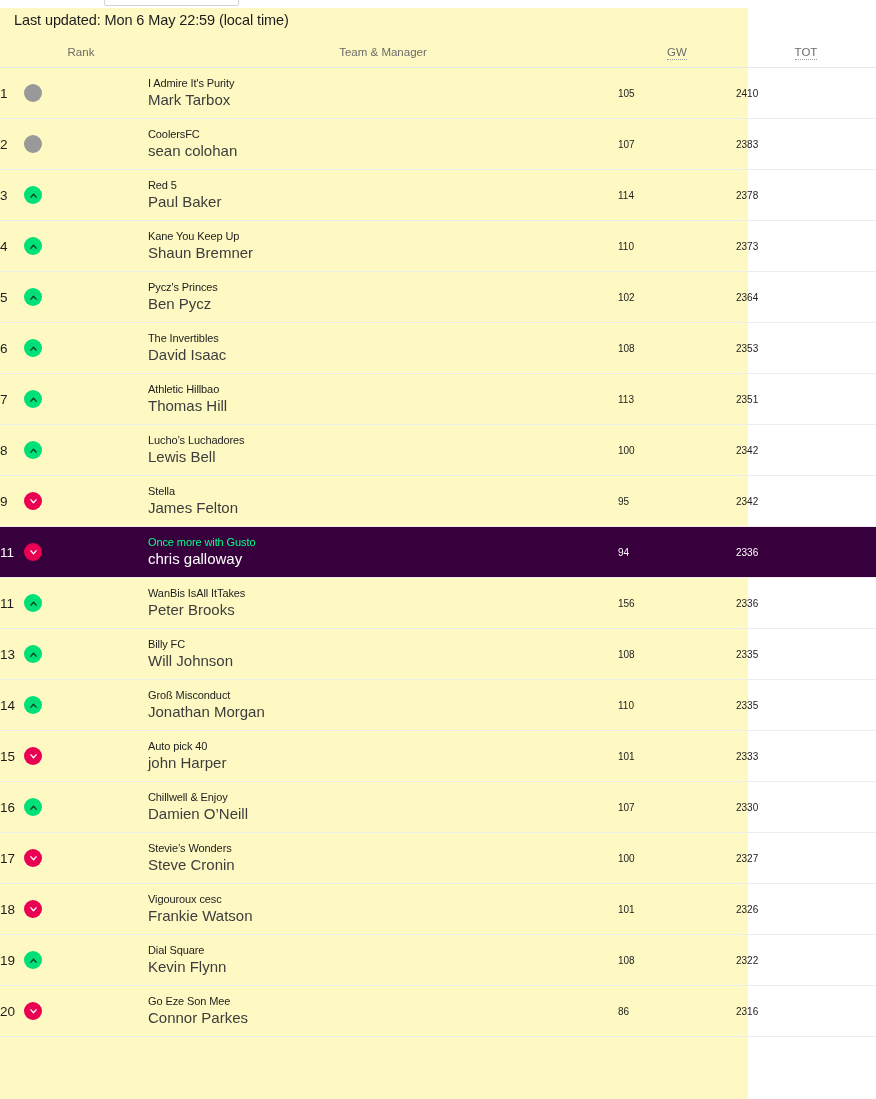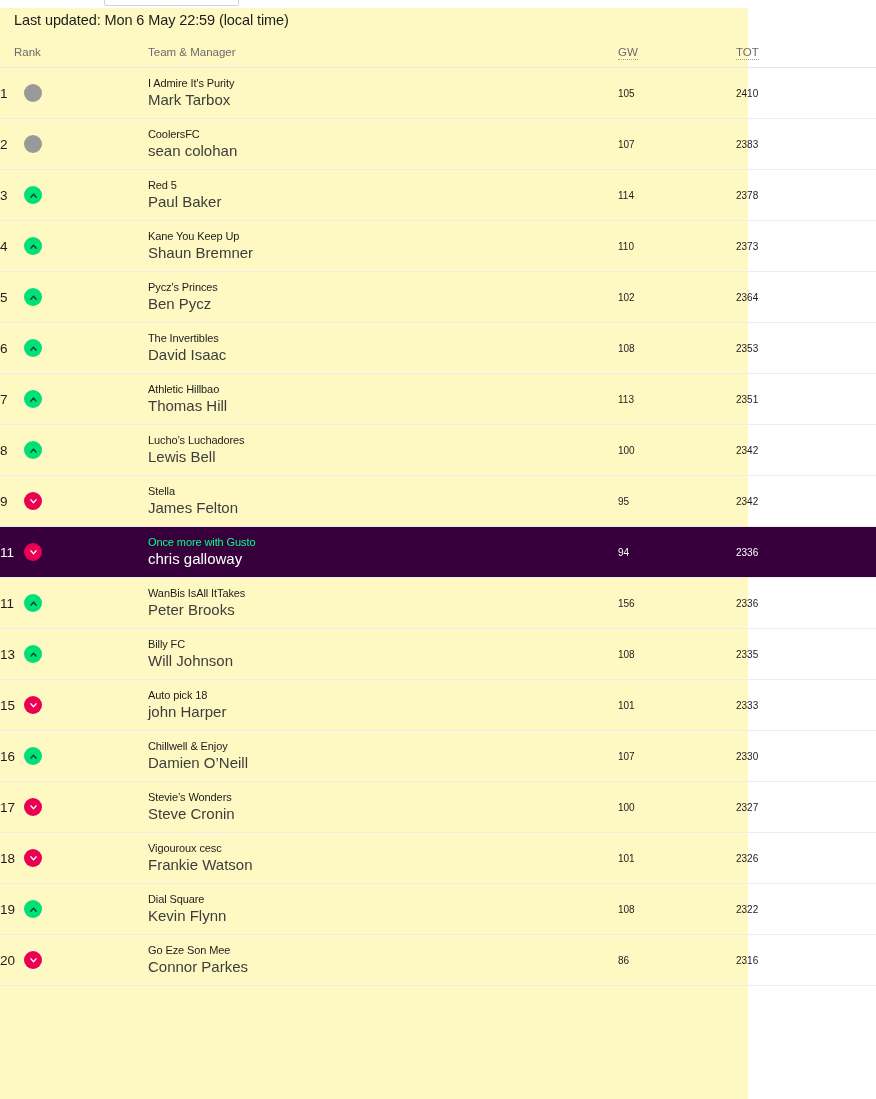--- a/index.html
+++ b/index.html
@@ -40,21 +40,21 @@
   }
   table.lb {
     width: 100%;
     border-collapse: collapse;
     table-layout: fixed;
   }
   table.lb thead th {
     font-size: 11.5px;
     font-weight: normal;
     color: #6b6b6b;
-    text-align: left;
+    text-align: center;
     padding: 8px 0 9px 0;
     border-bottom: 1px solid #e8e8e8;
     vertical-align: bottom;
   }
   th.c-rank { width: 148px; padding-left: 14px !important; }
   th.c-team { width: 470px; }
   th.c-gw   { width: 118px; text-align: left; }
   th.c-tot  { width: 140px; text-align: left; }
   .dotted {
     border-bottom: 1px dotted #9a9a9a;
@@ -347,30 +347,48 @@
           <td class="team">
             <div class="tname">Billy FC</div>
             <div class="mname">Will Johnson</div>
           </td>
           <td class="gw">108</td>
           <td class="tot">2335</td>
         </tr>
         <tr>
           <td class="rank">
             <div class="rank-wrap">
+              <span class="rank-num">14</span>
+              <span class="mv up">
+                <svg width="9" height="7" viewBox="0 0 9 7">
+                  <path d="M4.5 1.2 L8 5.2 L7 6.1 L4.5 3.2 L2 6.1 L1 5.2 Z" fill="#063b20"></path>
+                </svg>
+              </span>
+            </div>
+          </td>
+          <td class="team">
+            <div class="tname">Groß Misconduct</div>
+            <div class="mname">Jonathan Morgan</div>
+          </td>
+          <td class="gw">110</td>
+          <td class="tot">2335</td>
+        </tr>
+        <tr>
+          <td class="rank">
+            <div class="rank-wrap">
               <span class="rank-num">15</span>
               <span class="mv down">
                 <svg width="9" height="7" viewBox="0 0 9 7">
                   <path d="M4.5 5.8 L1 1.8 L2 0.9 L4.5 3.8 L7 0.9 L8 1.8 Z" fill="#ffffff"></path>
                 </svg>
               </span>
             </div>
           </td>
           <td class="team">
-            <div class="tname">Auto pick 18</div>
+            <div class="tname">Auto pick 40</div>
             <div class="mname">john Harper</div>
           </td>
           <td class="gw">101</td>
           <td class="tot">2333</td>
         </tr>
         <tr>
           <td class="rank">
             <div class="rank-wrap">
               <span class="rank-num">16</span>
               <span class="mv up">

